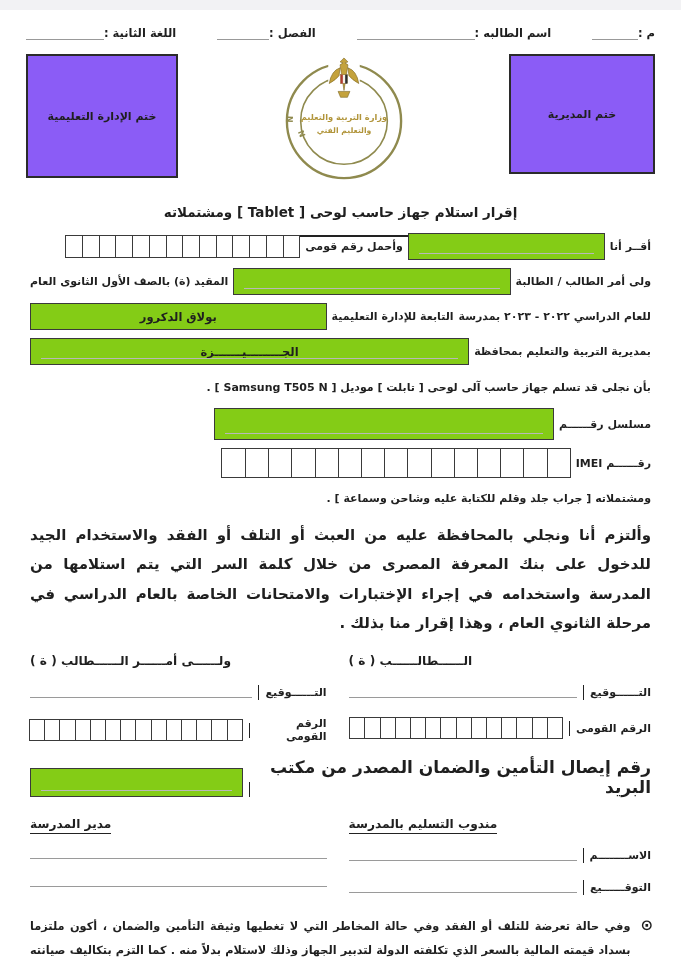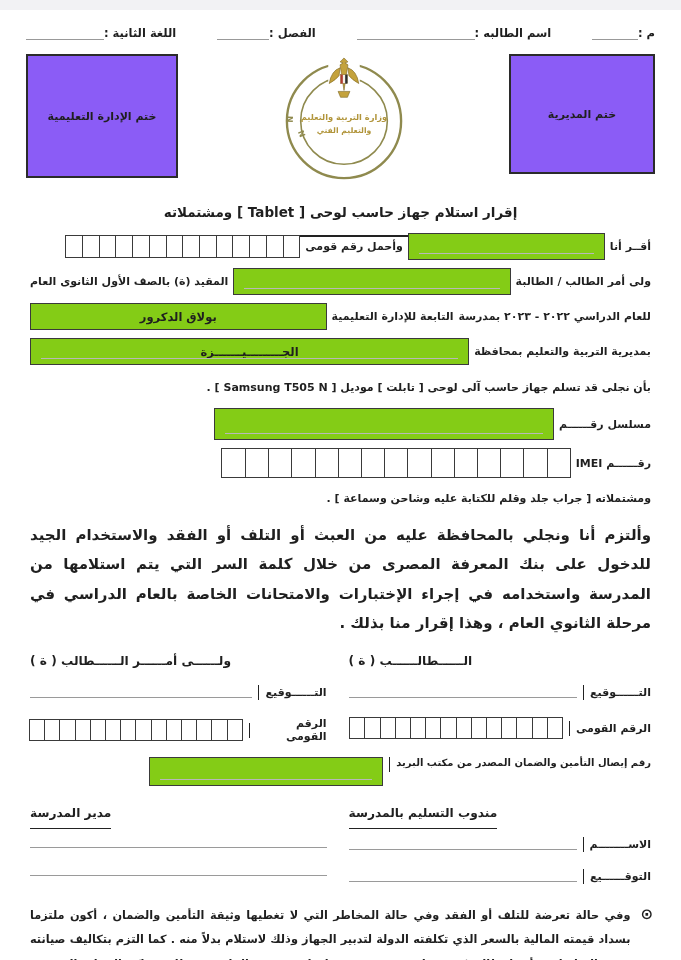--- a/index.html
+++ b/index.html
@@ -31,25 +31,25 @@
   .fbox .iline{position:absolute;right:10px;left:10px;bottom:5px;border-bottom:1.2px solid #b8b8b8;}
   .grow{flex:1;}
   .cells{display:flex;}
   .cell{width:16px;height:21px;border:1.3px solid #3a3a3a;margin-left:-1.3px;background:#fff;}
   .cell.big{width:22.5px;height:28px;}
   .cell.sm{width:14.5px;height:20px;}
   .ptext{text-align:justify;line-height:1.95;font-size:15px;margin:10px 0 0 0;}
   
   .twocol{display:grid;grid-template-columns:1.02fr 1fr;column-gap:22px;margin:16px 30px 0 30px;}
   .colhead{text-align:left;font-size:12.2px;}
-  .colhead.u span{border-bottom:1.6px solid #222;padding-bottom:8px;}
+  .colhead.u span{border-bottom:1.6px solid #222;padding-bottom:2px;}
   .sigline{display:flex;align-items:center;gap:6px;margin-top:17px;font-size:11px;}
   .vb{width:0;border-left:1.7px solid #222;height:15px;}
   .line{flex:1;border-bottom:1.2px solid #9a9a9a;height:0;align-self:center;margin-top:10px;}
-  .receipt{margin:14px 30px 0 30px;font-size:10px;display:flex;align-items:flex-start;gap:6px;}
+  .receipt{margin:14px 30px 0 30px;font-size:17px;display:flex;align-items:flex-end;gap:6px;}
   .receipt .fbox{width:232px;height:27px;}
   
   .liab{display:flex;gap:10px;margin:20px 28px 0 30px;align-items:flex-start;}
   .bullet{font-size:15px;line-height:1.4;}
   .liab p{flex:1;margin:0;text-align:justify;line-height:2.15;font-size:11.3px;}
 </style>
 </head>
 <body>
 
 <div class="page">

